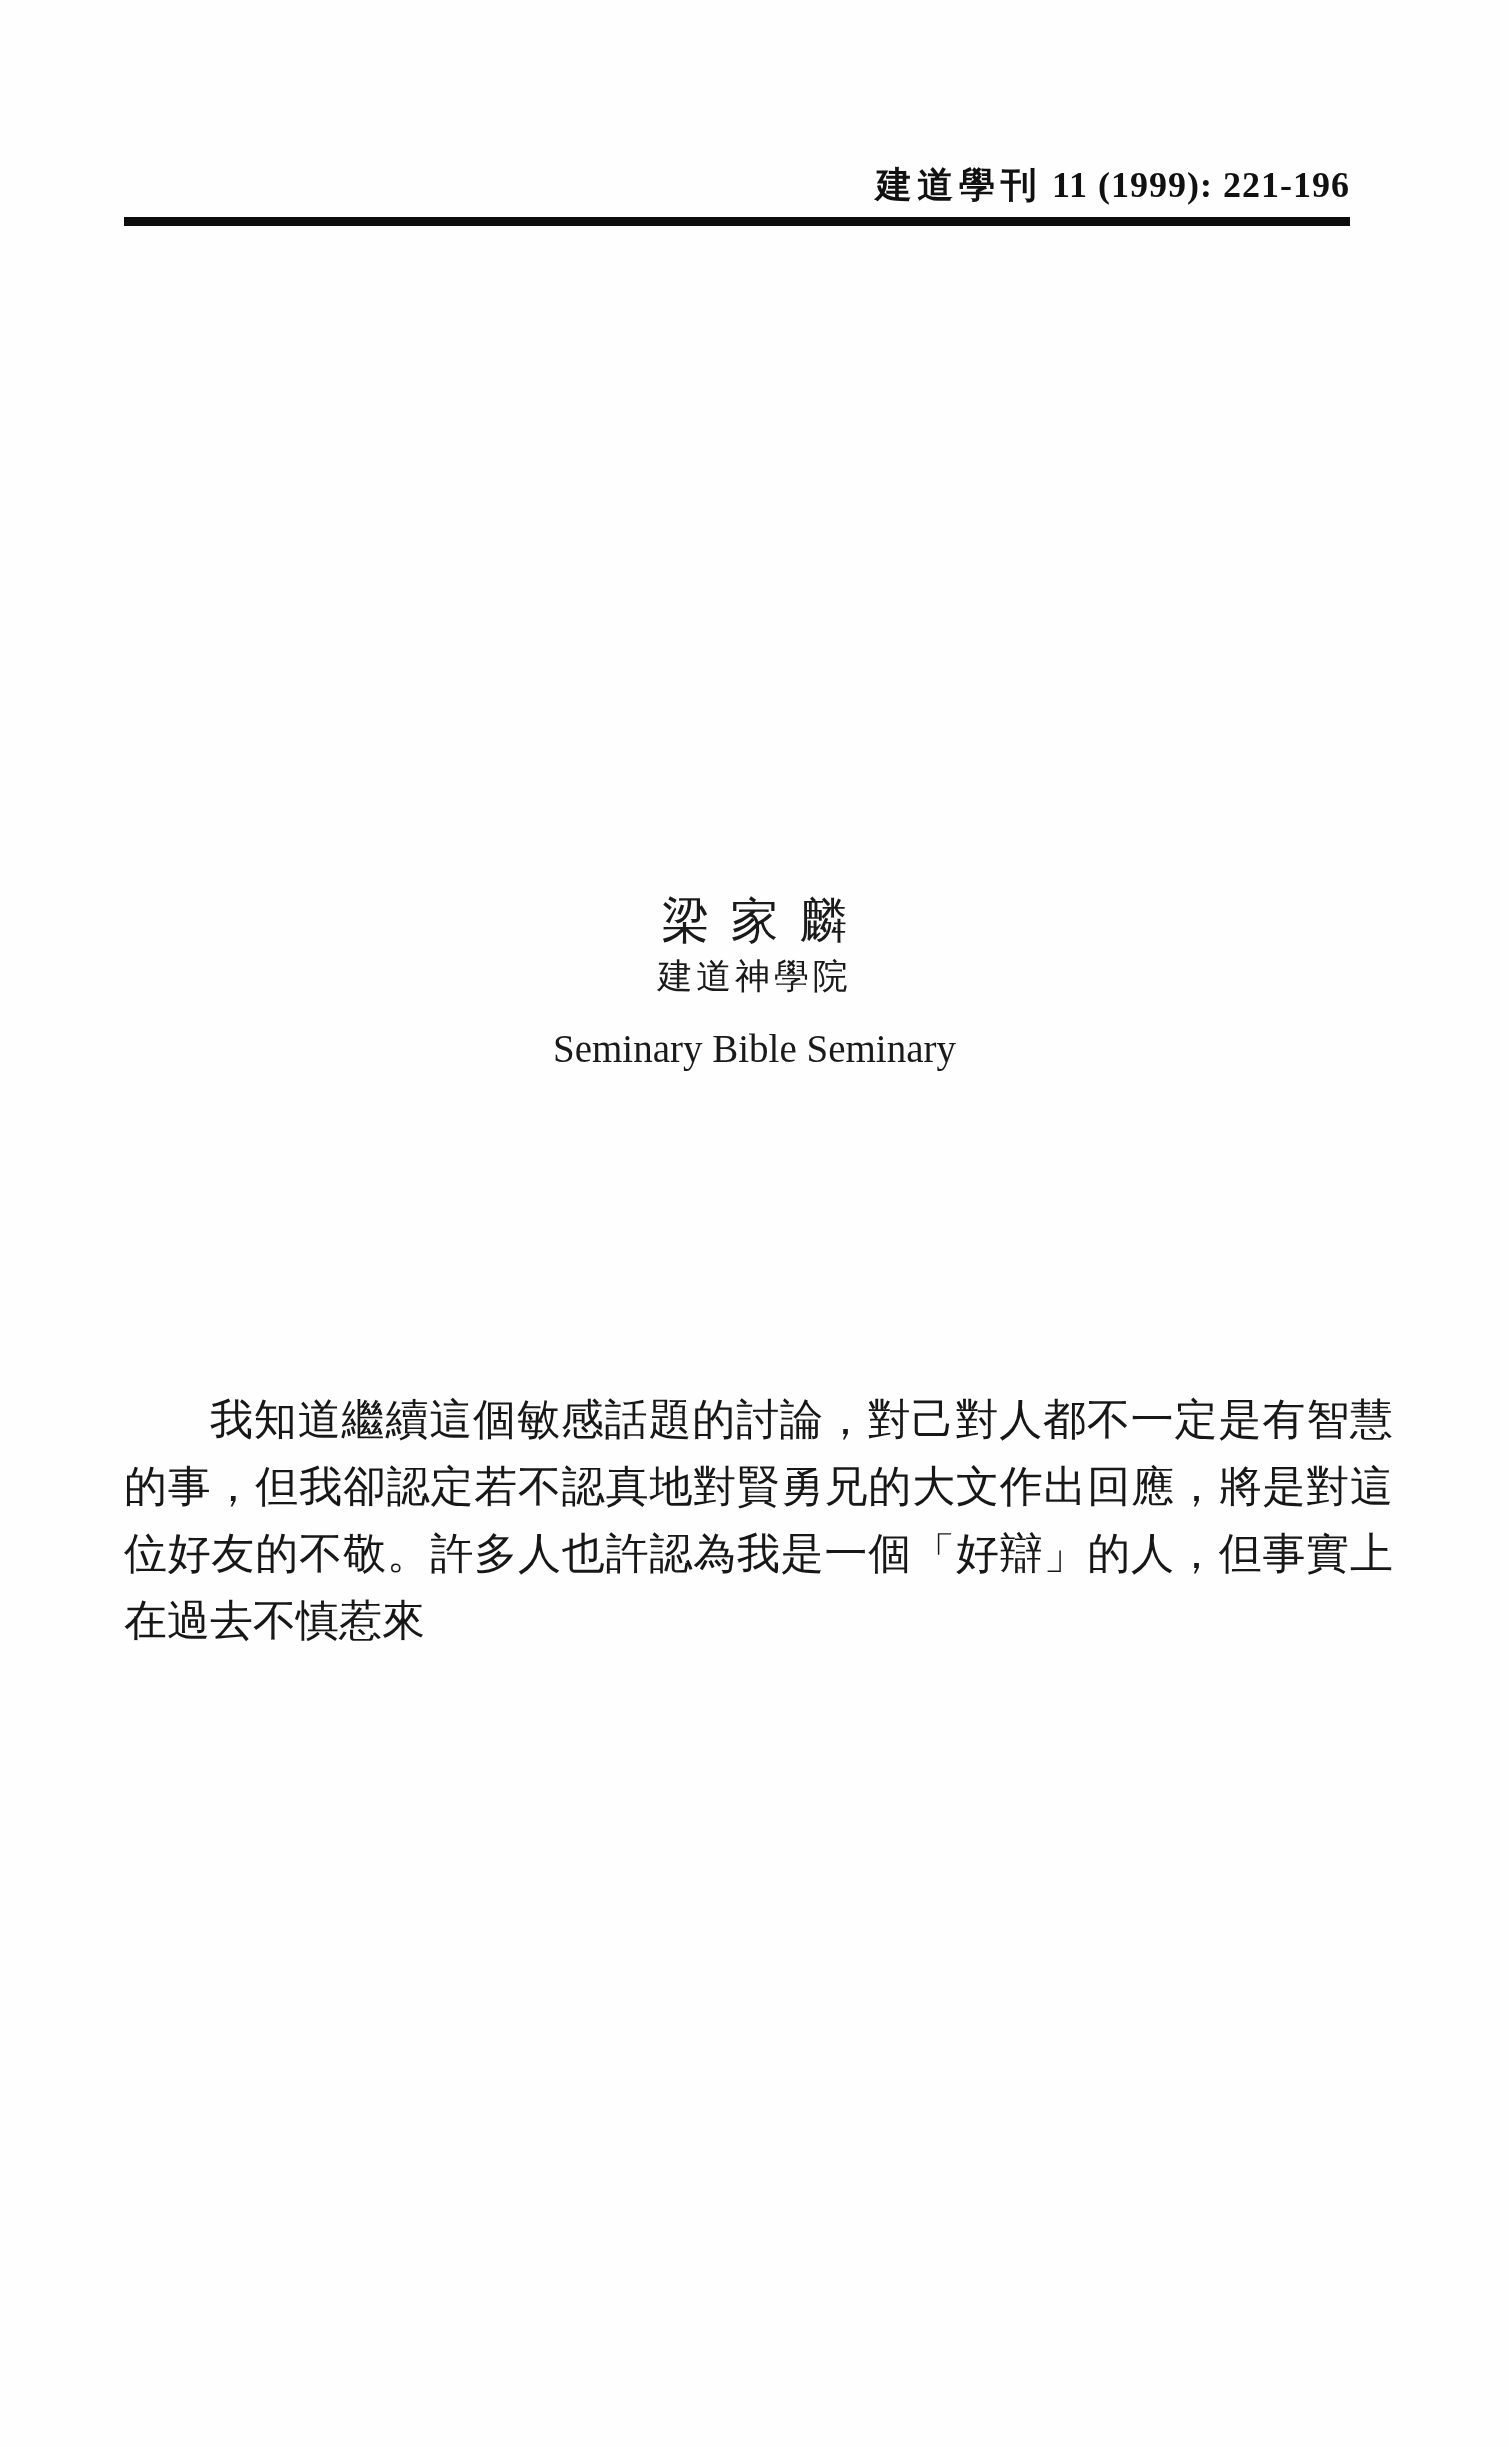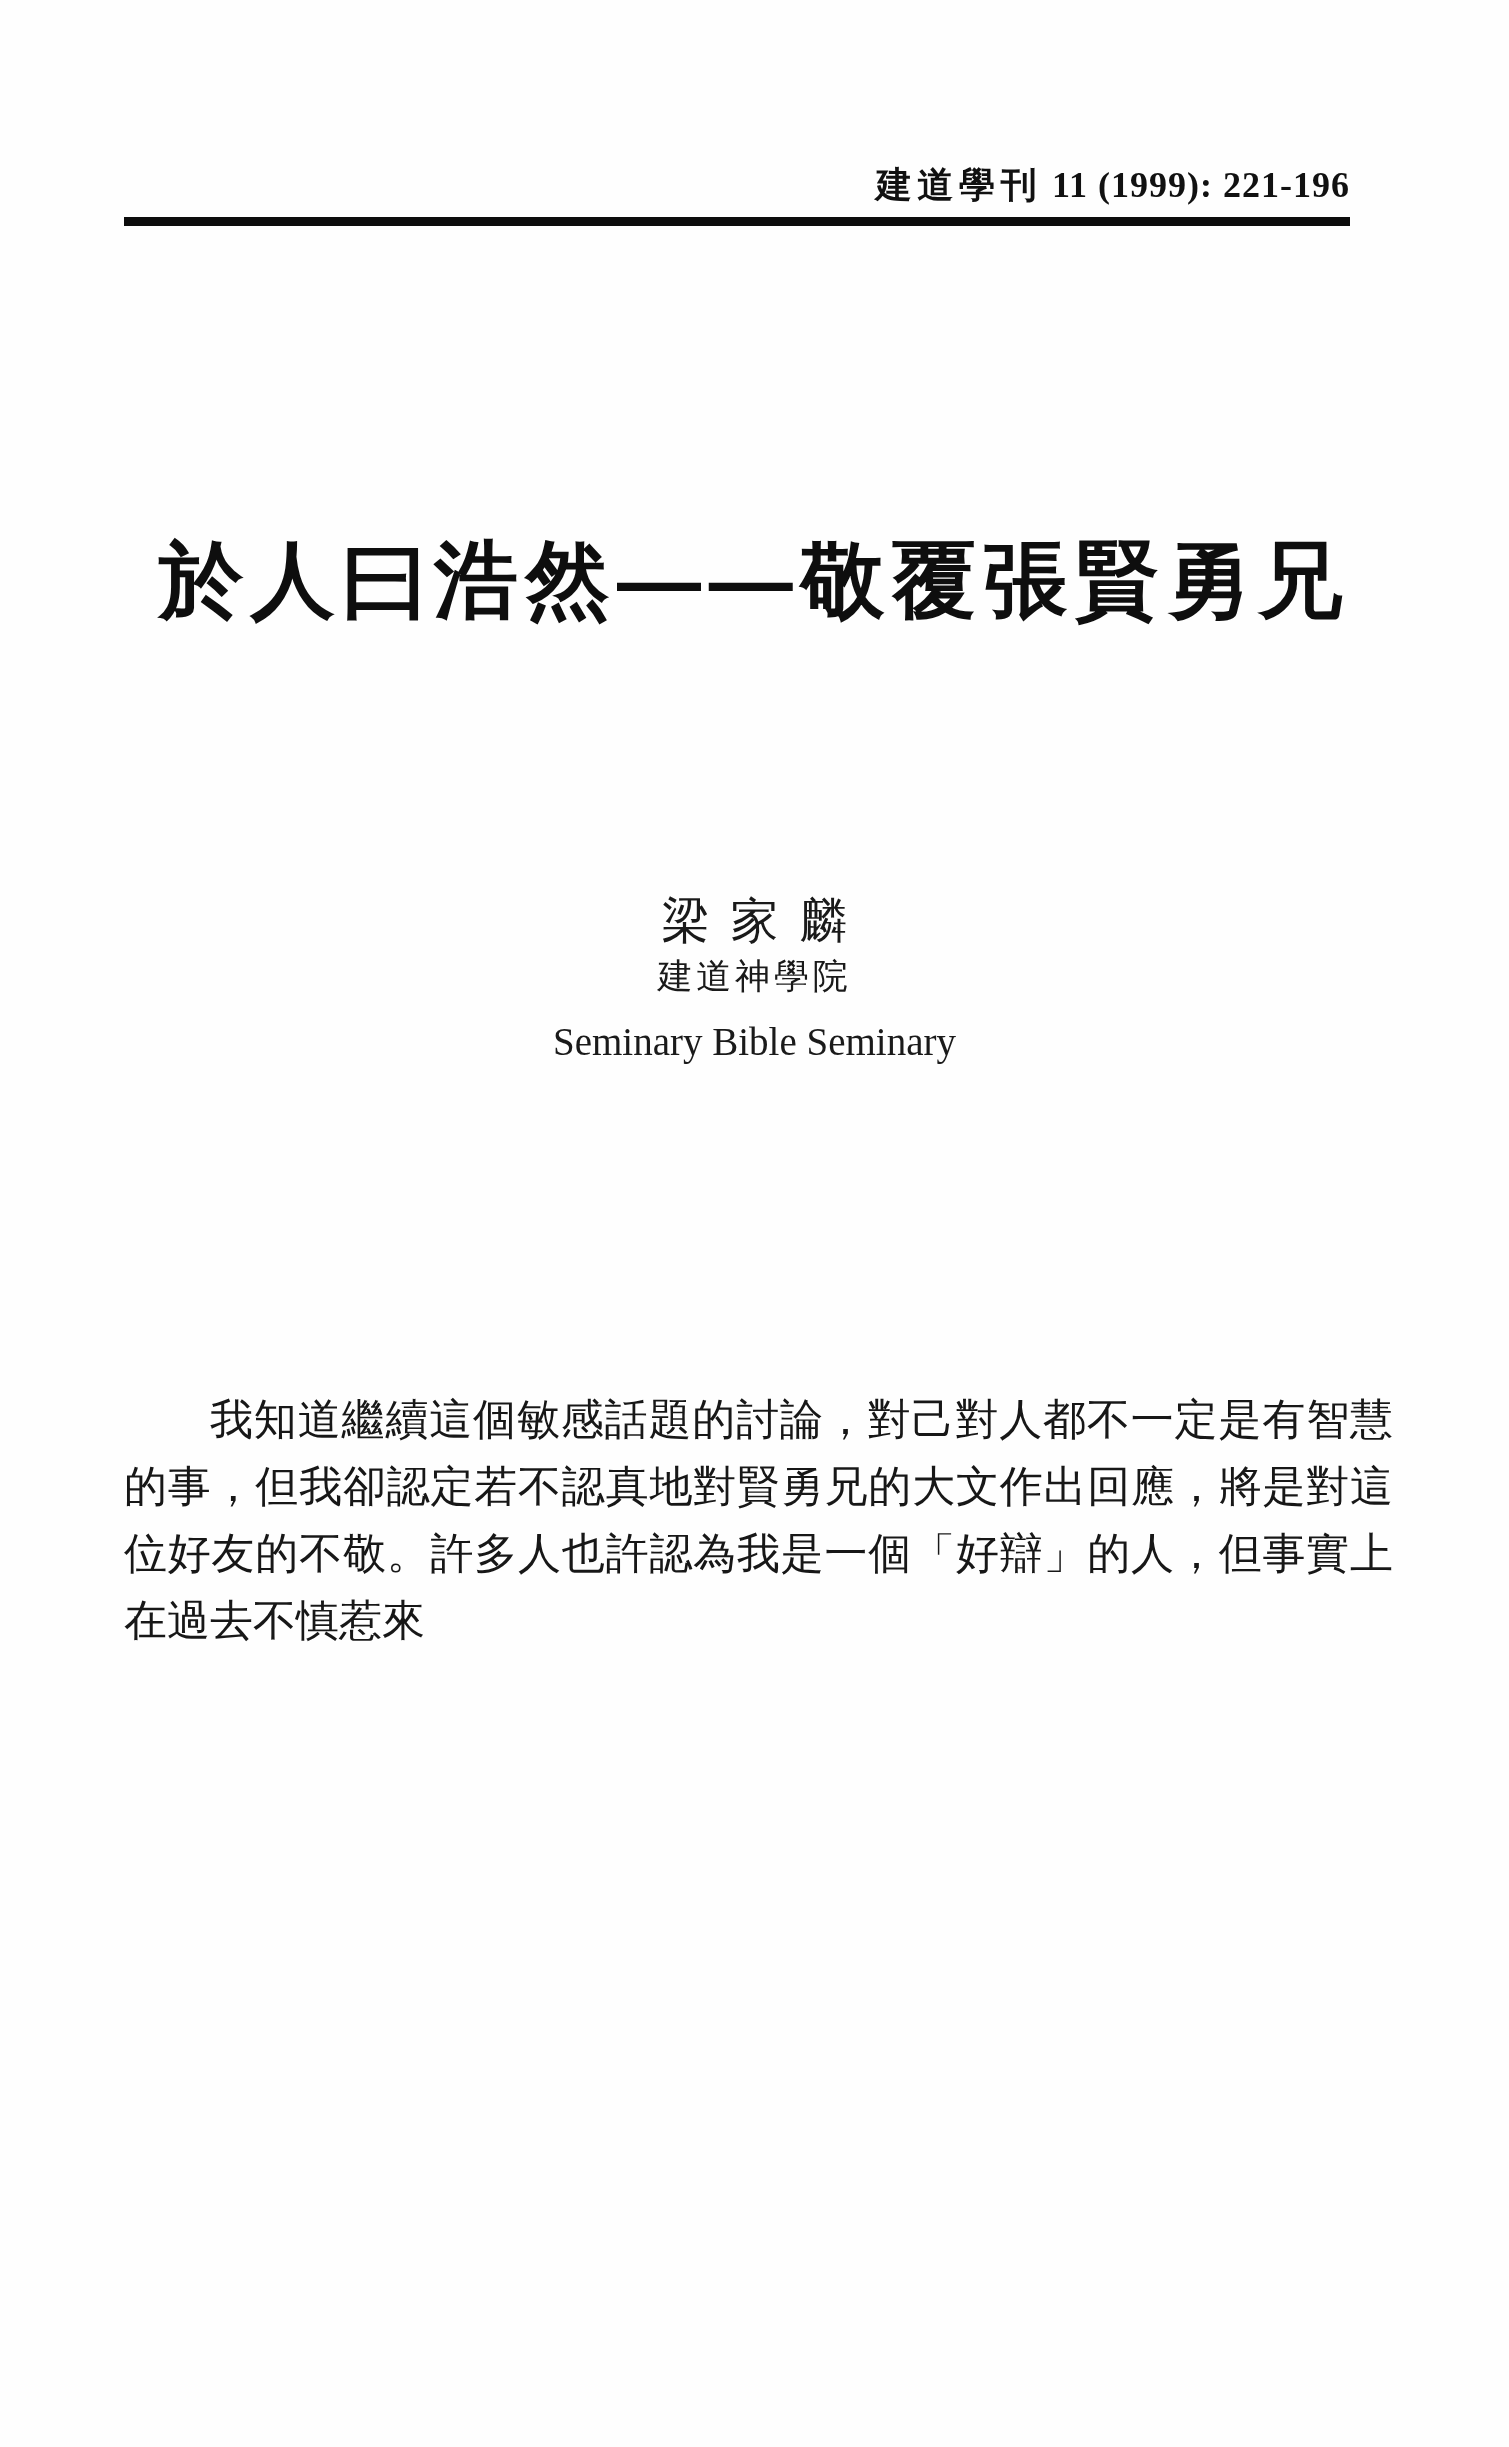--- a/index.html
+++ b/index.html
@@ -66,21 +66,21 @@
     color: #1a1a1a;
   }
   .author-name {
     font-size: 48px;
     letter-spacing: 21px;
     text-indent: 21px; 
   }
   .affil-zh {
     font-size: 35px;
     letter-spacing: 3.8px;
-    margin-bottom: 19px;
+    margin-bottom: 26px;
   }
   .affil-en {
     font-size: 39px;
     margin-bottom: 5.7px;
   }
   .affil-address {
     font-size: 39px;
   }
   .article-body {
     position: absolute;
@@ -104,21 +104,20 @@
 <body>
 
 <div class="page">
 
   <div class="journal-header">
     <span class="zh">建道學刊</span><span class="num">11 (1999): 221-196</span>
   </div>
 
   <div class="header-rule"></div>
 
-  <div class="article-title">於人曰浩然——敬覆張賢勇兄</div>
 
   <div class="author-block">
     <div class="author-name">梁家麟</div>
     <div class="affil-zh">建道神學院</div>
     <div class="affil-en">Seminary Bible Seminary</div>
   </div>
 
   <div class="article-body">
     <p>我知道繼續這個敏感話題的討論，對己對人都不一定是有智慧的事，但我卻認定若不認真地對賢勇兄的大文作出回應，將是對這位好友的不敬。許多人也許認為我是一個「好辯」的人，但事實上在過去不慎惹來</p>
   </div>

